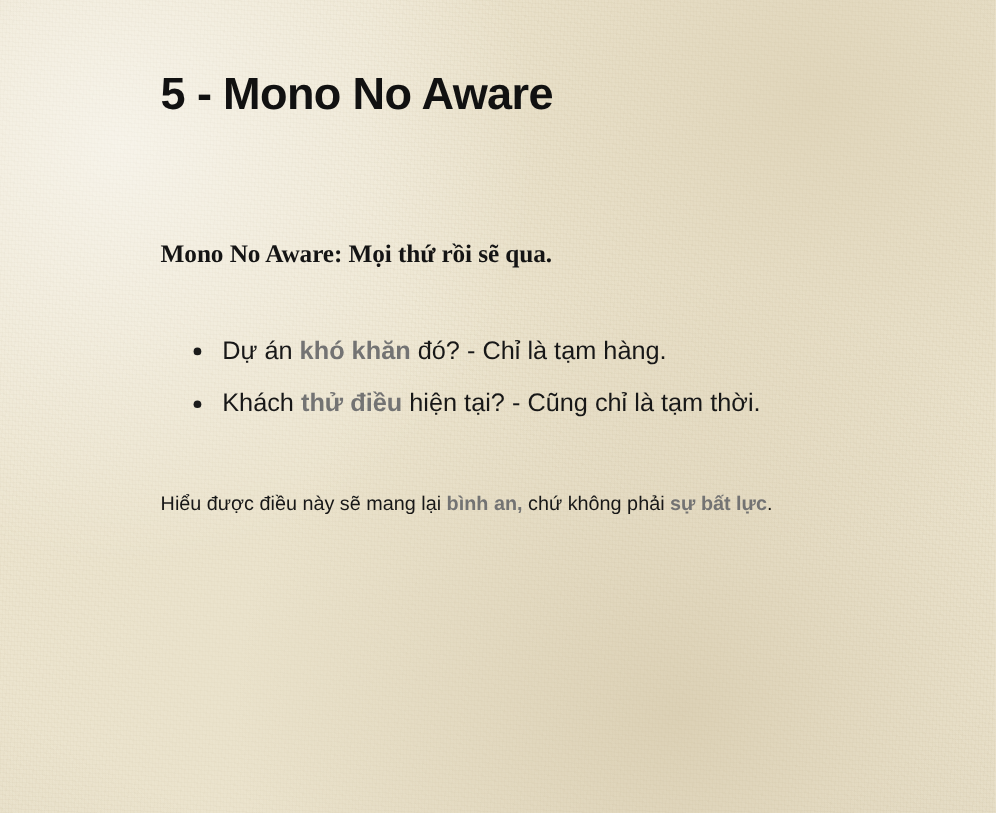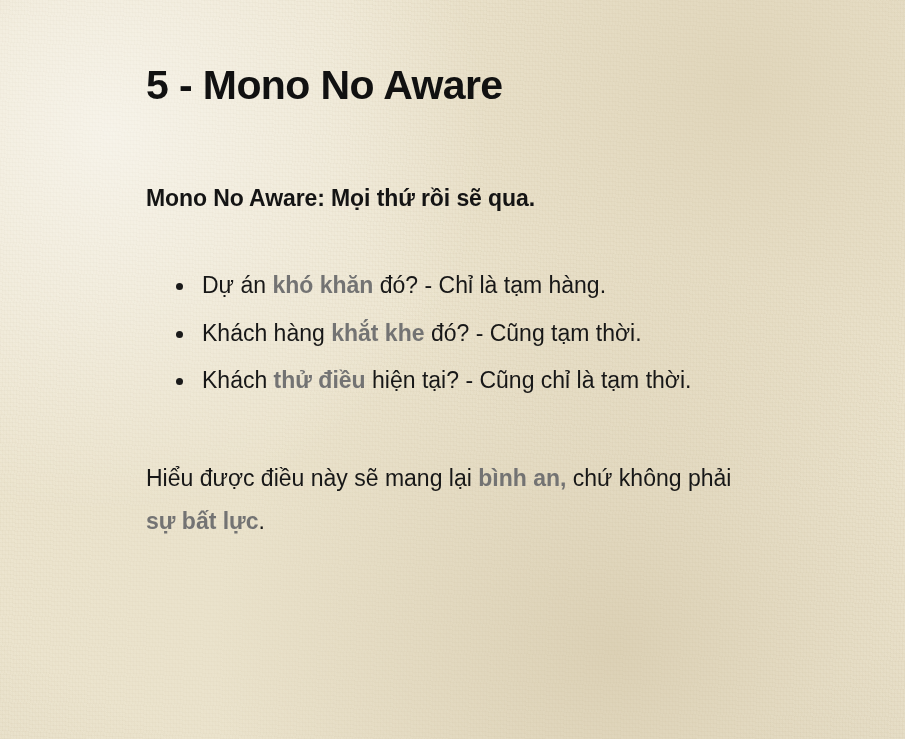--- a/index.html
+++ b/index.html
@@ -55,23 +55,24 @@
     letter-spacing: -0.6px;
     line-height: 1.15;
     margin: 10px 0 0 0;
     color: #111111;
   }
 
   .lead {
     font-size: 23px;
     font-weight: 700;
     line-height: 1.4;
-    margin: 73px 0 0 0;
+    margin: 106px 0 0 0;
     color: #141414;
     letter-spacing: -0.1px;
+    font-family: Liberation Serif, serif;
   }
 
   .bullet-list {
     list-style: none;
     margin: 52px 0 0 0;
     padding: 0;
   }
   .bullet-list li {
     position: relative;
     font-size: 23px;
@@ -86,21 +87,21 @@
     position: absolute;
     left: 30px;
     top: 17px;
     width: 7px;
     height: 7px;
     border-radius: 50%;
     background: #1a1a1a;
   }
 
   .closing {
-    font-size: 23px;
+    font-size: 18px;
     line-height: 1.85;
     margin: 56px 0 0 0;
     max-width: 620px;
     color: #171717;
   }
 
   b, strong { font-weight: 700; color: #737373; }
 </style>
 </head>
 <body style="background-color: rgb(236, 228, 206);">
@@ -112,23 +113,20 @@
 
   <h1 class="slide-title">5 - Mono No Aware</h1>
 
   <p class="lead">Mono No Aware: Mọi thứ rồi sẽ qua.</p>
 
   <ul class="bullet-list">
     <li>
       <span>Dự án </span><b>khó khăn</b><span> đó? - Chỉ là tạm hàng.</span>
     </li>
     <li>
-      <span>Khách hàng </span><b>khắt khe</b><span> đó? - Cũng tạm thời.</span>
-    </li>
-    <li>
       <span>Khách </span><b>thử điều</b><span> hiện tại? - Cũng chỉ là tạm thời.</span>
     </li>
   </ul>
 
   <p class="closing">
     <span>Hiểu được điều này sẽ mang lại </span><b>bình an,</b><span> chứ không phải </span><b>sự bất lực</b><span>.</span>
   </p>
 
 </div>
 

